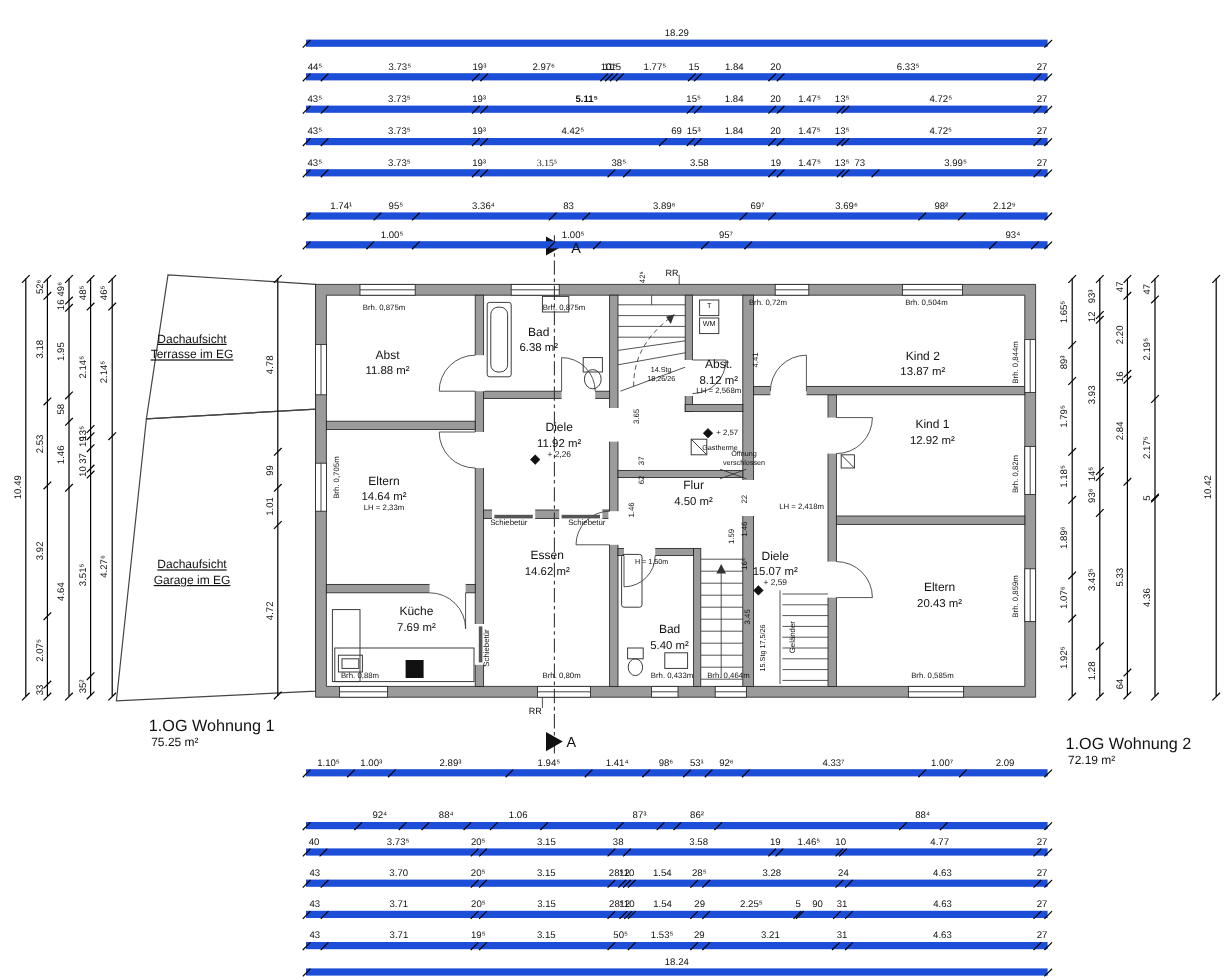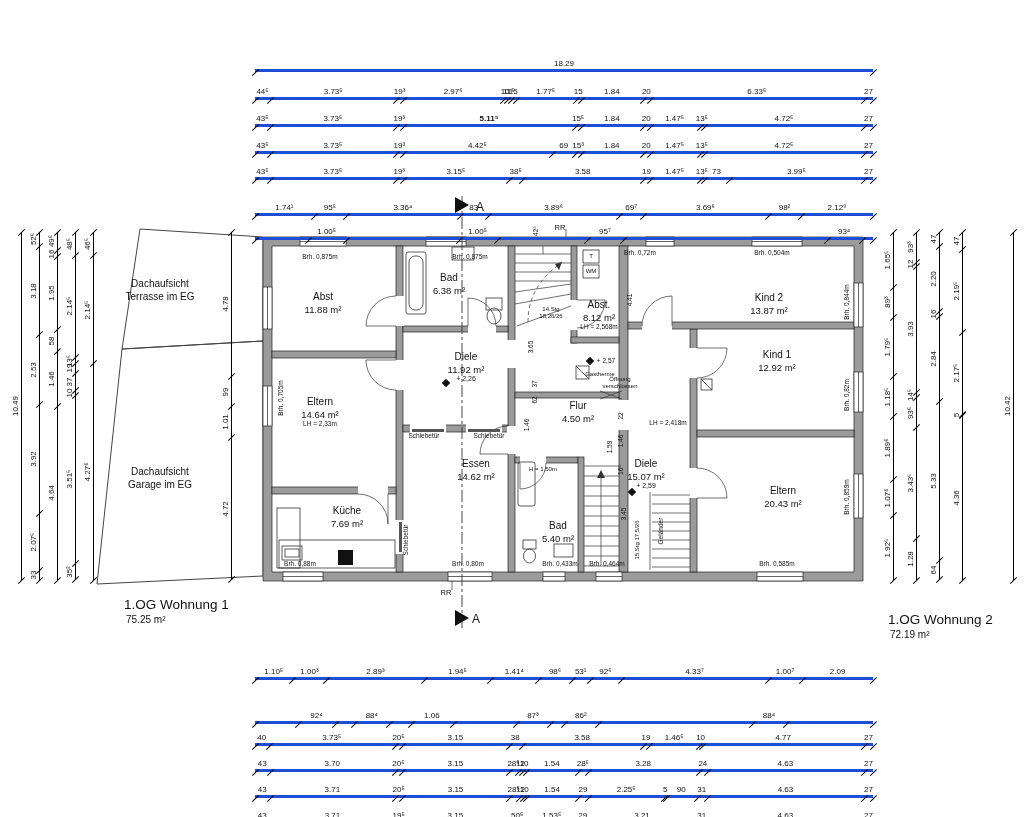--- a/index.html
+++ b/index.html
@@ -13,21 +13,21 @@
   svg .wline{stroke:#222;stroke-width:0.7;}
   svg .stair{stroke:#333;stroke-width:0.7;fill:none;}
   svg .fix{fill:none;stroke:#333;stroke-width:0.8;}
   svg .arc{fill:none;stroke:#333;stroke-width:0.7;}
   svg .dash{stroke:#333;stroke-width:0.9;fill:none;stroke-dasharray:12 3 3 3;}
   svg .dash2{stroke:#333;stroke-width:0.7;fill:none;stroke-dasharray:4 3;}
   svg .leaf{fill:#555;}
   svg .lvlmark{fill:#111;stroke:#111;stroke-width:0.5;}
 
   
-  .hchain{position:absolute;height:13px;display:flex;align-items:flex-end;border-bottom:3px solid #1d4ed8;margin-top:36px;}
+  .hchain{position:absolute;height:13px;display:flex;align-items:flex-end;border-bottom:6px solid #1d4ed8;}
   .hchain .seg{position:relative;flex-basis:0;min-width:0;height:100%;}
   .hchain .seg span{position:absolute;left:50%;bottom:1px;transform:translateX(-50%);
                     font-size:8px;white-space:nowrap;}
   .hchain .seg::before,.hchain .endtick::before{content:"";position:absolute;left:-4px;bottom:-4px;
                     width:9px;height:1px;background:#000;transform:rotate(-45deg);}
   .hchain .endtick{position:relative;flex:0 0 0;width:0;height:100%;}
 
   .vchain{position:absolute;width:13px;display:flex;flex-direction:column;border-right:1px solid #000;}
   .vchain .seg{position:relative;flex-basis:0;min-height:0;width:100%;}
   .vchain .seg span{position:absolute;left:50%;top:50%;
@@ -44,21 +44,21 @@
   .ann .rarea{font-size:9.5px;}
   .ann .rnote{font-size:6.5px;}
   .ann .rlevel{font-size:7px;}
   .small{font-size:6.5px;line-height:1.15;}
   .tiny{font-size:6px;line-height:1.1;}
   .vt{transform:translate(-50%,-50%) rotate(-90deg);}
   .secA{font-size:12px;}
   .rrl{font-size:7.5px;}
   .blocktitle{position:absolute;font-size:13.5px;line-height:1.25;}
   .blocktitle .bt2{font-size:10px;margin-left:2px;}
-  .roofl{font-size:10px;}
+  .roofl{font-size:10px;text-decoration:underline;}
 </style>
 </head>
 <body>
 
 <svg width="1024" height="817" viewBox="0 0 1024 817">
 
   <g>
     <polygon class="thin" points="140,229 263,237 263,341 122,349"></polygon>
   </g>
   <g>
@@ -327,21 +327,21 @@
 <div class="hchain" style="left:255px;top:128px;width:618px">
     <div class="seg" style="flex-grow: 0.435;">
       <span>43⁵</span>
     </div>
     <div class="seg" style="flex-grow: 3.735;">
       <span>3.73⁵</span>
     </div>
     <div class="seg" style="flex-grow: 0.193;">
       <span>19³</span>
     </div>
-    <div class="seg" style="flex-grow: 3.155;">
+    <div class="seg" style="flex-grow: 3.155; font-family: Liberation Serif, serif;">
       <span>3.15⁵</span>
     </div>
     <div class="seg" style="flex-grow: 0.385;">
       <span>38⁵</span>
     </div>
     <div class="seg" style="flex-grow: 3.58;">
       <span>3.58</span>
     </div>
     <div class="seg" style="flex-grow: 0.19;">
       <span>19</span>
@@ -855,21 +855,21 @@
 <div class="ann" style="left:466px;top:368px">
   <div class="rname">Diele</div>
   <div class="rarea">11.92 m²</div>
   <div class="rlevel">+ 2,26</div>
 </div>
 <div class="ann" style="left:320px;top:412px">
   <div class="rname">Eltern</div>
   <div class="rarea">14.64 m²</div>
   <div class="rnote">LH = 2,33m</div>
 </div>
-<div class="ann" style="left:476px;top:470px">
+<div class="ann" style="left:456px;top:470px">
   <div class="rname">Essen</div>
   <div class="rarea">14.62 m²</div>
 </div>
 <div class="ann" style="left:347px;top:517px">
   <div class="rname">Küche</div>
   <div class="rarea">7.69 m²</div>
 </div>
 <div class="ann" style="left:558px;top:532px">
   <div class="rname">Bad</div>
   <div class="rarea">5.40 m²</div>

